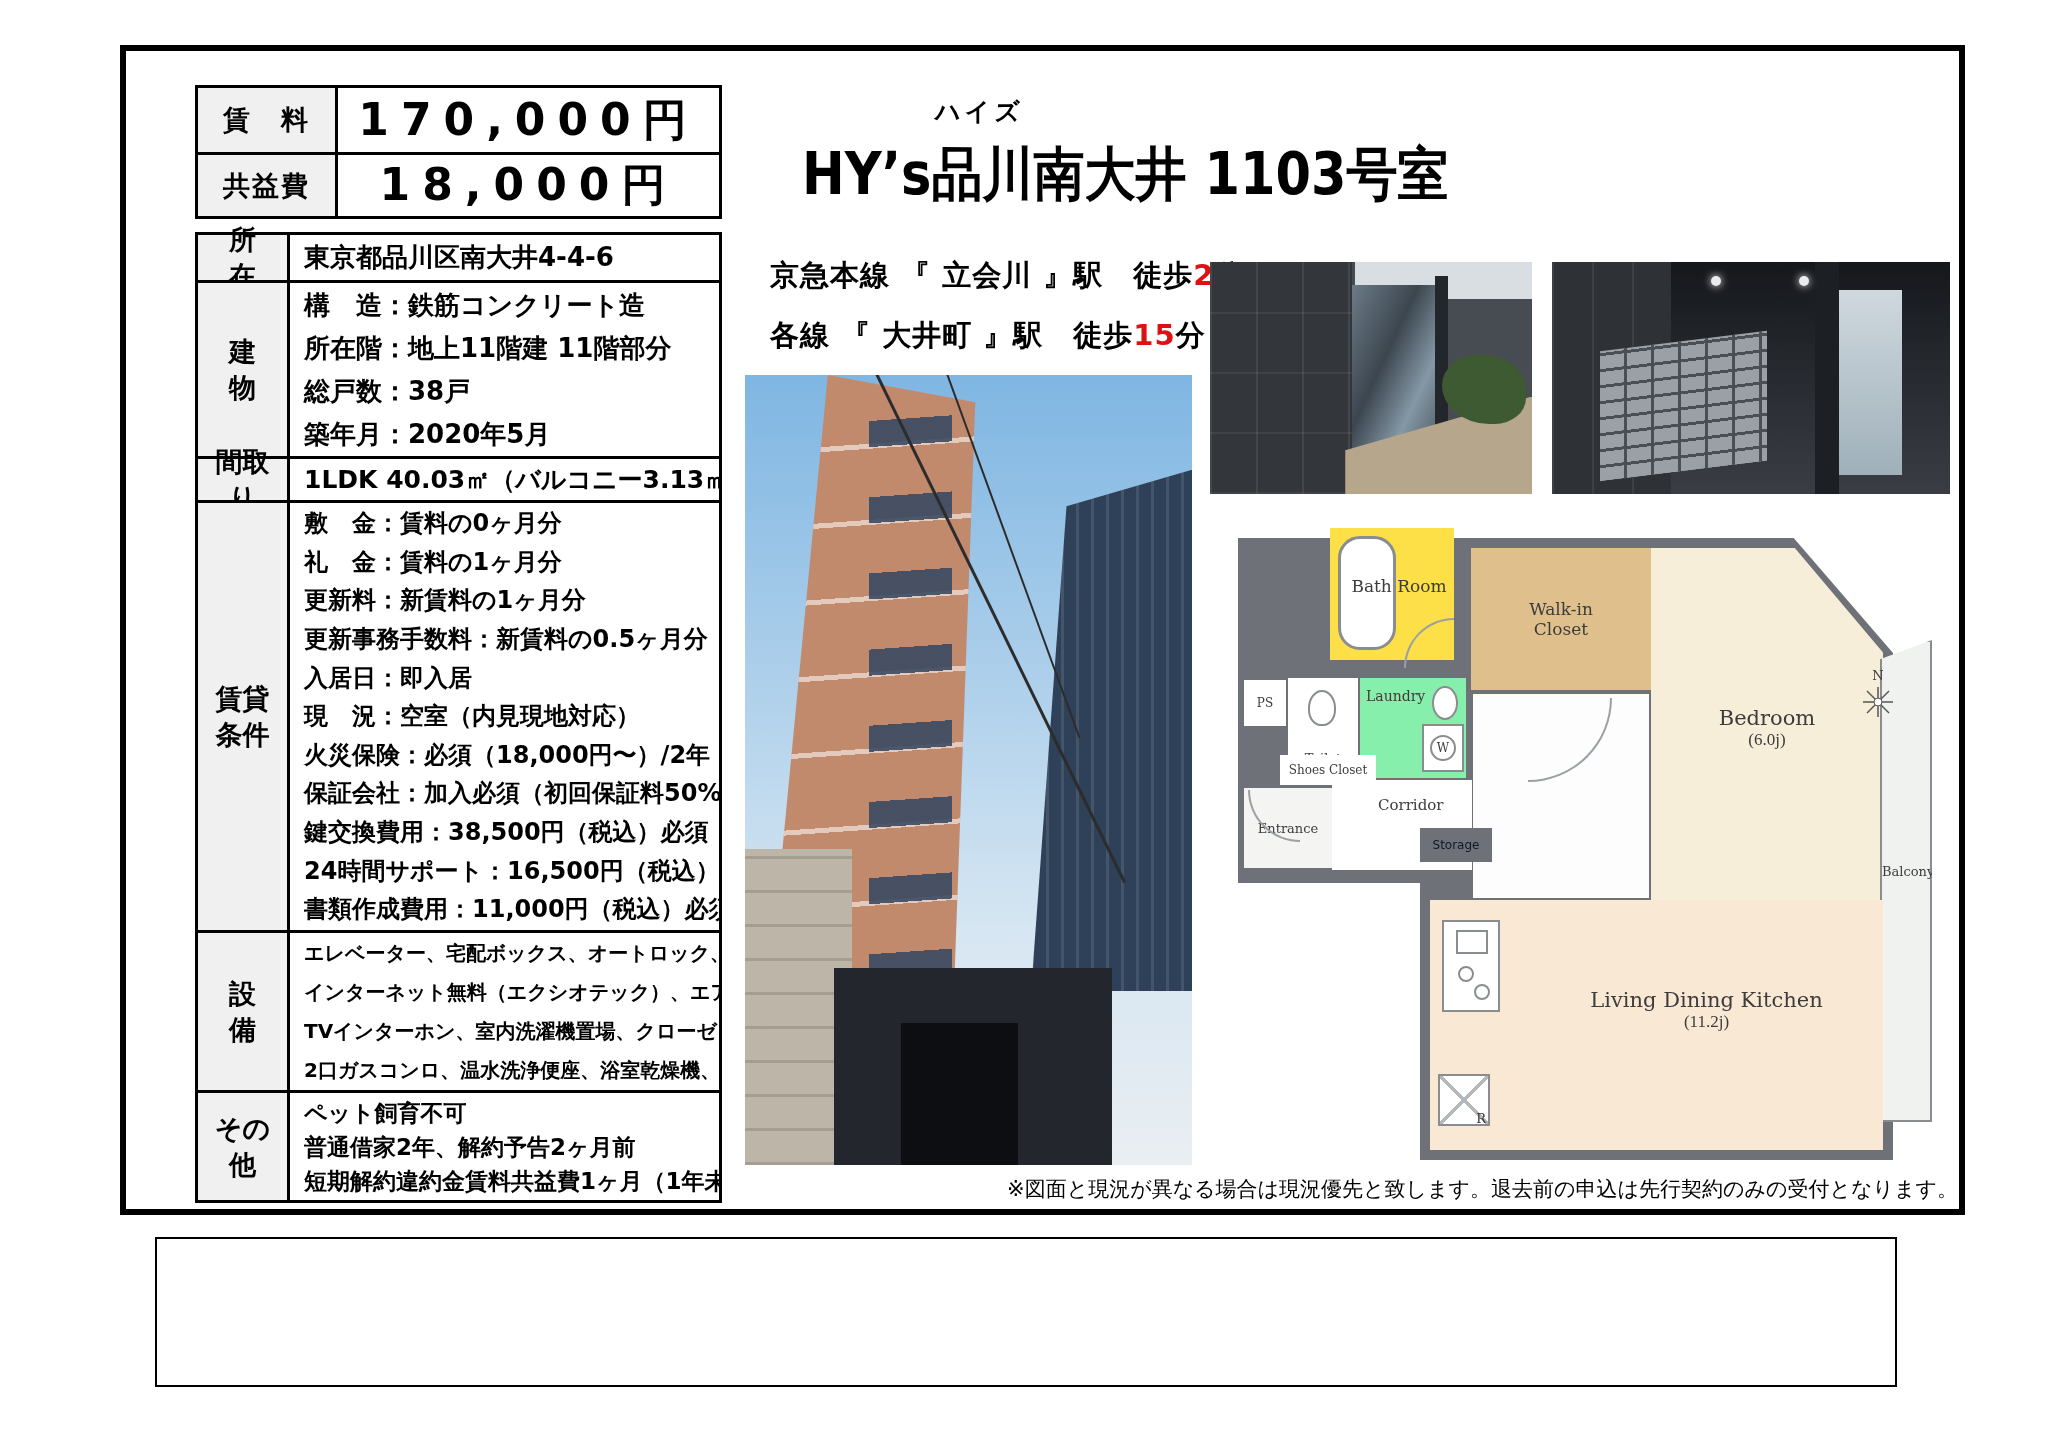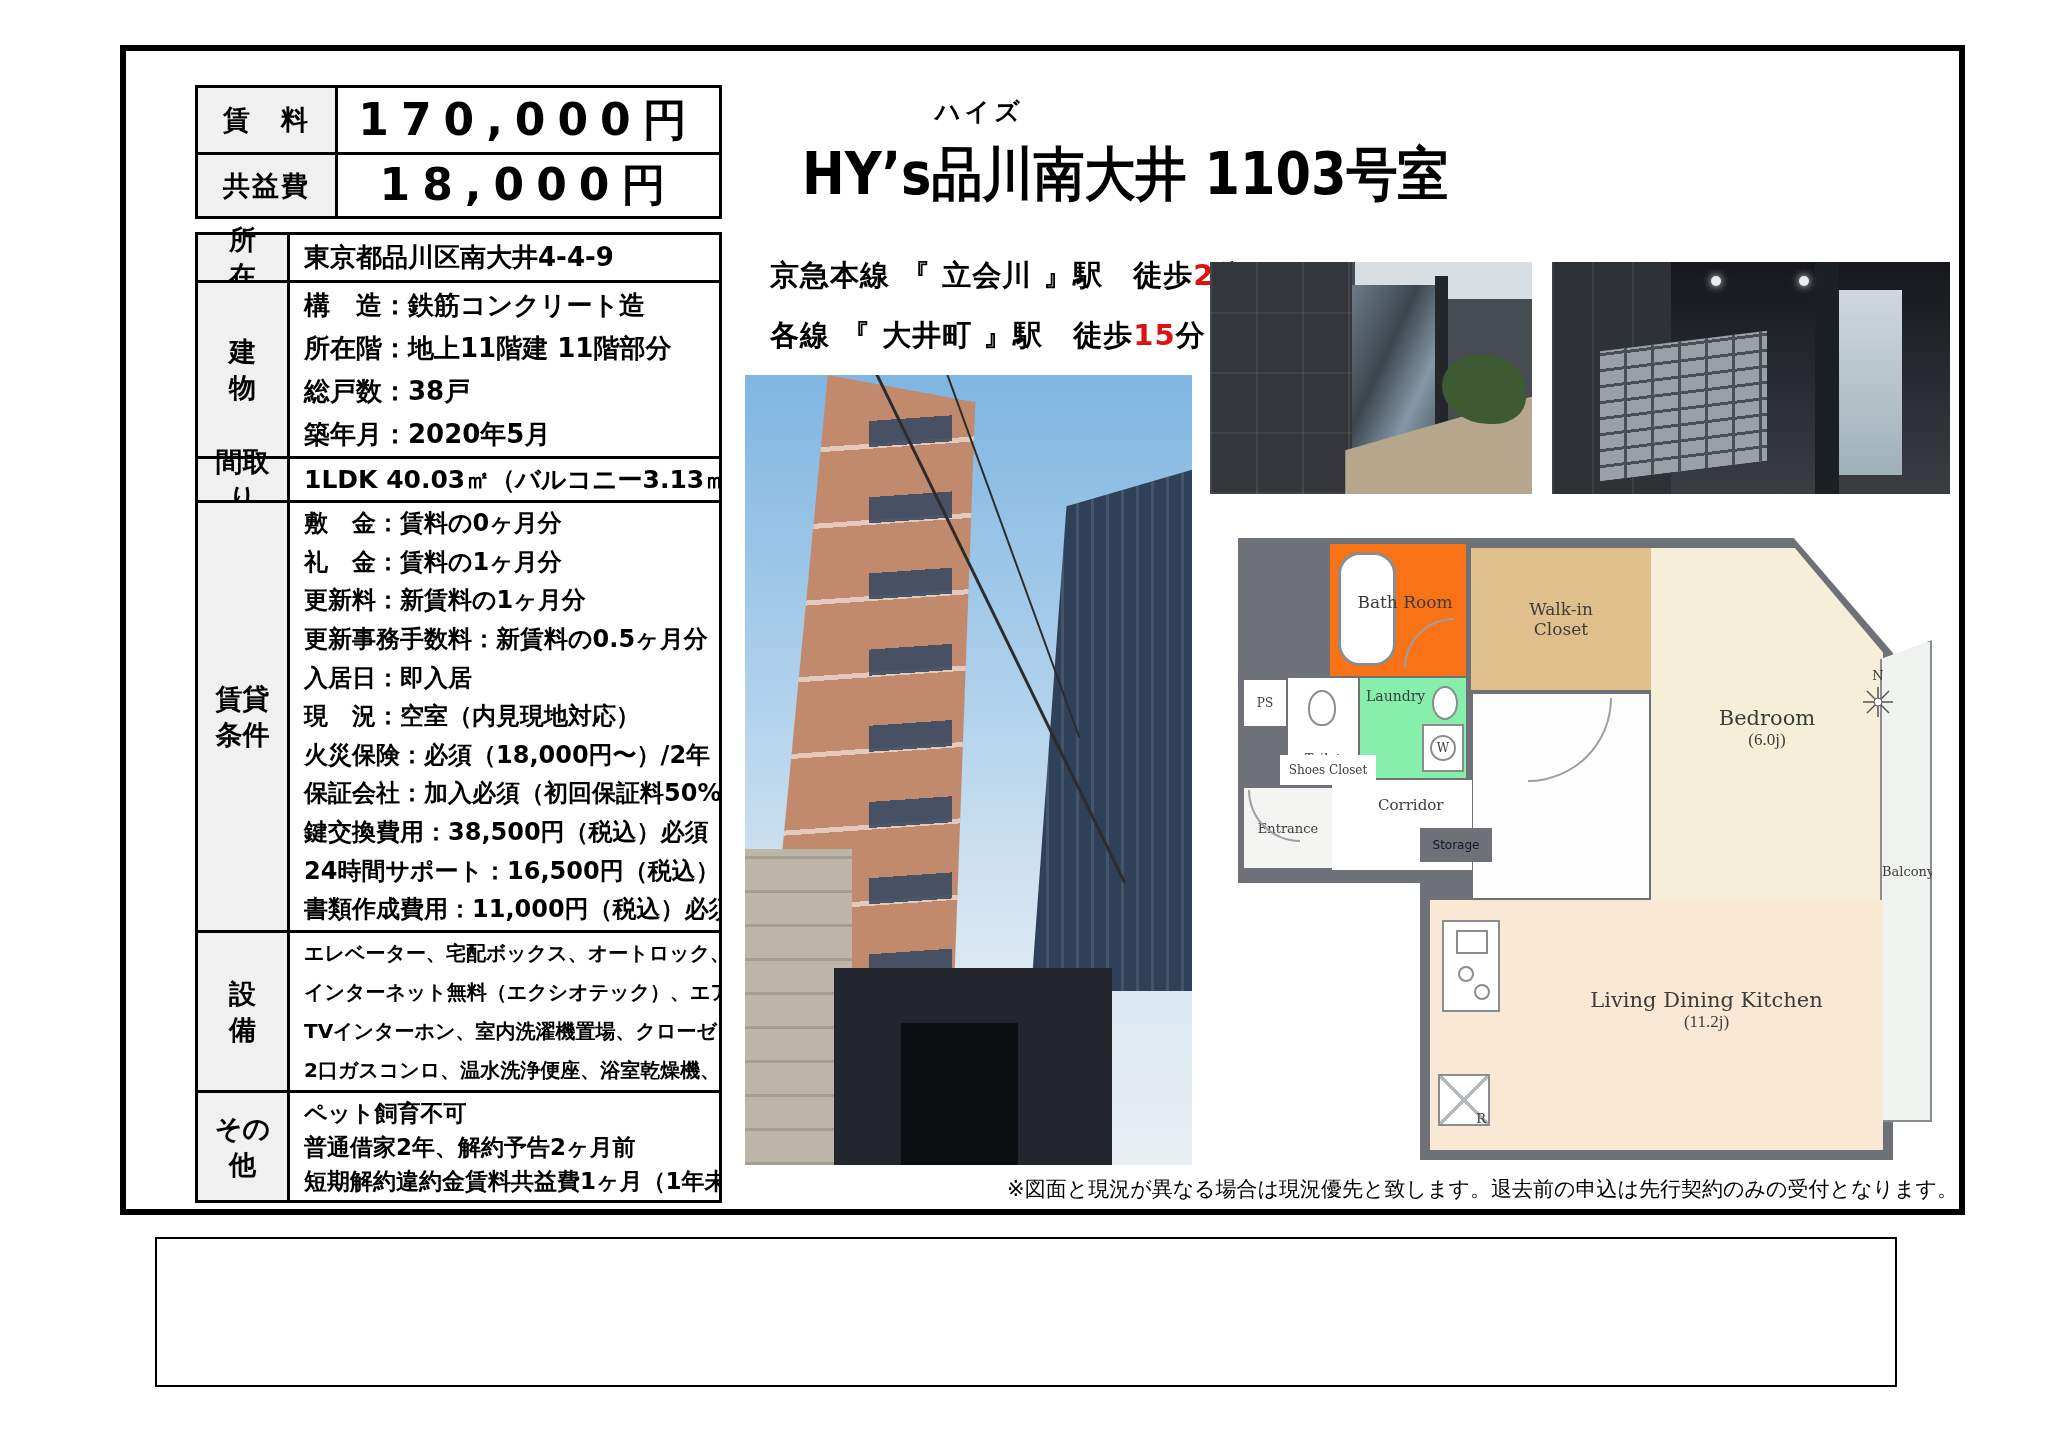--- a/index.html
+++ b/index.html
@@ -77,21 +77,21 @@
   .pm-door { position:absolute; right:12%; top:12%; width:16%; height:80%; background:linear-gradient(#cfd8de,#9fb0ba); }
   .pm-pillar { position:absolute; right:28%; top:0; width:6%; height:100%; background:#1c1f23; }
   .pm-light { position:absolute; top:6%; width:10px; height:10px; border-radius:50%; background:#e8ecef; box-shadow:0 0 8px #fff; }
 
   
   .floorplan { position:absolute; left:1228px; top:528px; width:712px; height:640px; background:#fff; font-family:"DejaVu Serif", serif; color:#3c3c3c; }
   .fp { position:absolute; }
   .fp-block-a { left:10px; top:10px; width:235px; height:345px; background:#6e7278; }
   .fp-block-b { left:192px; top:10px; width:473px; height:622px; background:#6e7278; clip-path:polygon(0 0, 79% 0, 100% 18.5%, 100% 100%, 0 100%); }
   .fp-hall { left:245px; top:166px; width:176px; height:204px; background:#fdfdfd; }
-  .fp-bath { left:102px; top:16px; width:136px; height:132px; background:#f97316; }
+  .fp-bath { left:102px; top:0; width:124px; height:132px; background:#fde047; }
   .fp-tub { position:absolute; left:8px; top:8px; width:58px; height:114px; border:3px solid #8a8d90; border-radius:22px; background:#fff; }
   .fp-bath .fp-label { position:absolute; left:18px; right:4px; top:48px; text-align:center; }
   .fp-wic { left:243px; top:20px; width:180px; height:142px; background:#dfc08c; display:flex; flex-direction:column; align-items:center; justify-content:center; }
   .fp-wic-notch { position:absolute; right:0; top:0; width:36px; height:34px; background:#fff; }
   .fp-bedroom { left:423px; top:20px; width:232px; height:360px; background:#f6eed8; clip-path:polygon(0 0, 62% 0, 100% 29%, 100% 100%, 0 100%); display:flex; flex-direction:column; align-items:center; justify-content:center; }
   .fp-balcony { left:652px; top:112px; width:52px; height:482px; background:#f0f2ef; border:2px solid #8a8d90; clip-path:polygon(0 4%, 100% 0, 100% 100%, 0 100%); }
   .fp-balcony .fp-label { position:absolute; left:0; right:0; top:222px; text-align:center; font-size:13px; }
   .fp-ldk { left:202px; top:372px; width:453px; height:250px; background:#f9e8d3; }
   .fp-ldk-label { position:absolute; left:120px; right:20px; top:88px; text-align:center; }
   .fp-kitchen { position:absolute; left:12px; top:20px; width:58px; height:92px; background:#fff; border:2px solid #8a8d90; }
@@ -149,21 +149,21 @@
     <span>京急本線 『 立会川 』駅　徒歩</span><span class="access-min">2</span><span>分</span>
   </div>
   <div class="access-line access-2">
     <span>各線 『 大井町 』駅　徒歩</span><span class="access-min">15</span><span>分</span>
   </div>
 
   <div class="info-table">
     <div class="irow r1">
       <div class="ilabel">所　在</div>
       <div class="icontent">
-          <div class="line">東京都品川区南大井4-4-9</div>
+          <div class="line">東京都品川区南大井4-4-6</div>
         </div>
     </div>
     <div class="irow r2">
       <div class="ilabel">建　物</div>
       <div class="icontent">
           <div class="line">構　造：鉄筋コンクリート造</div>
           <div class="line">所在階：地上11階建 11階部分</div>
           <div class="line">総戸数：38戸</div>
           <div class="line">築年月：2020年5月</div>
         </div>

